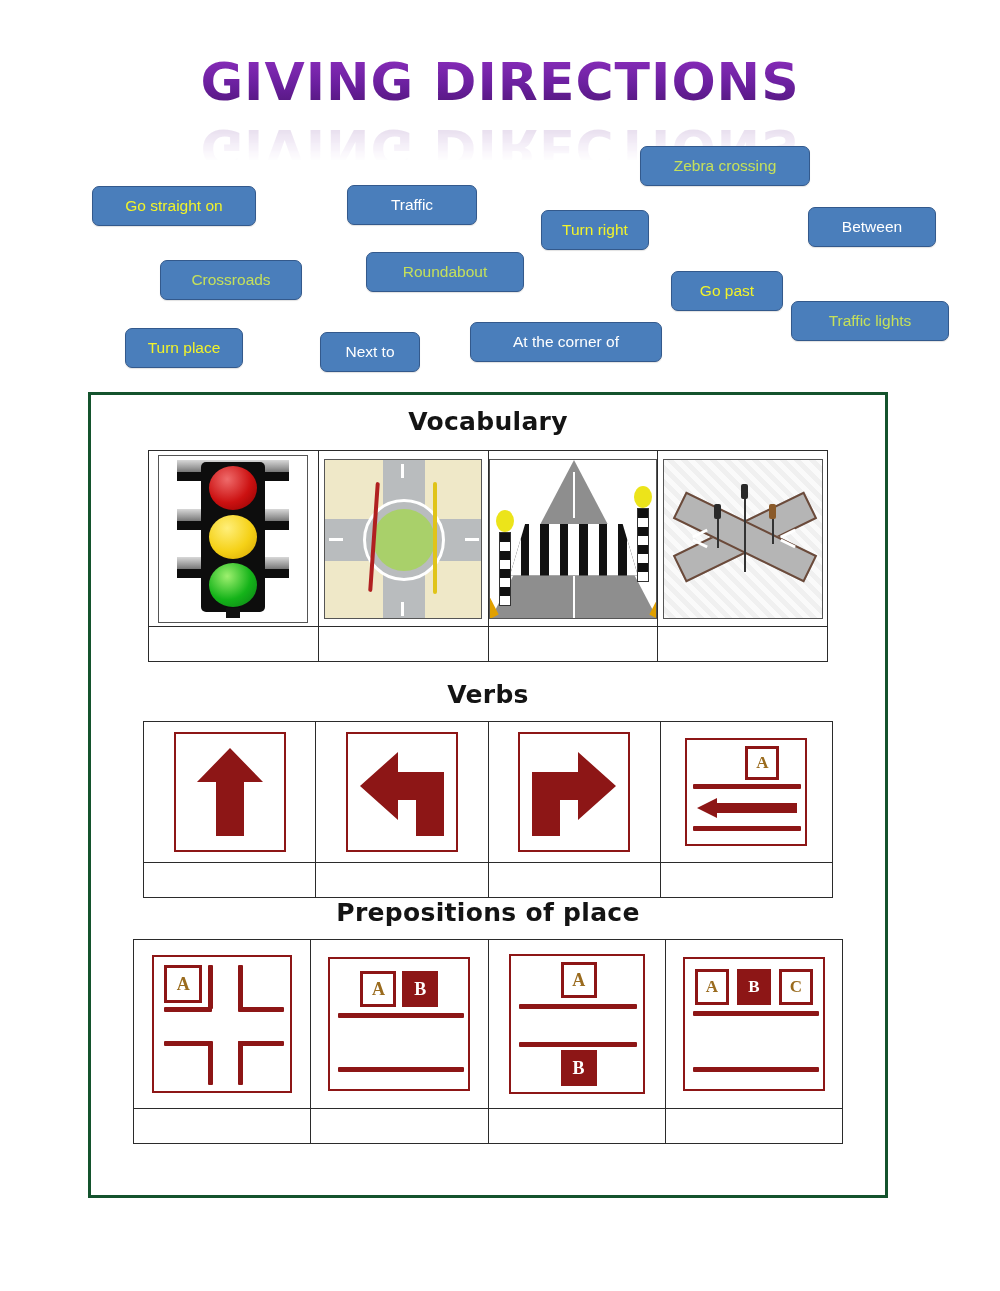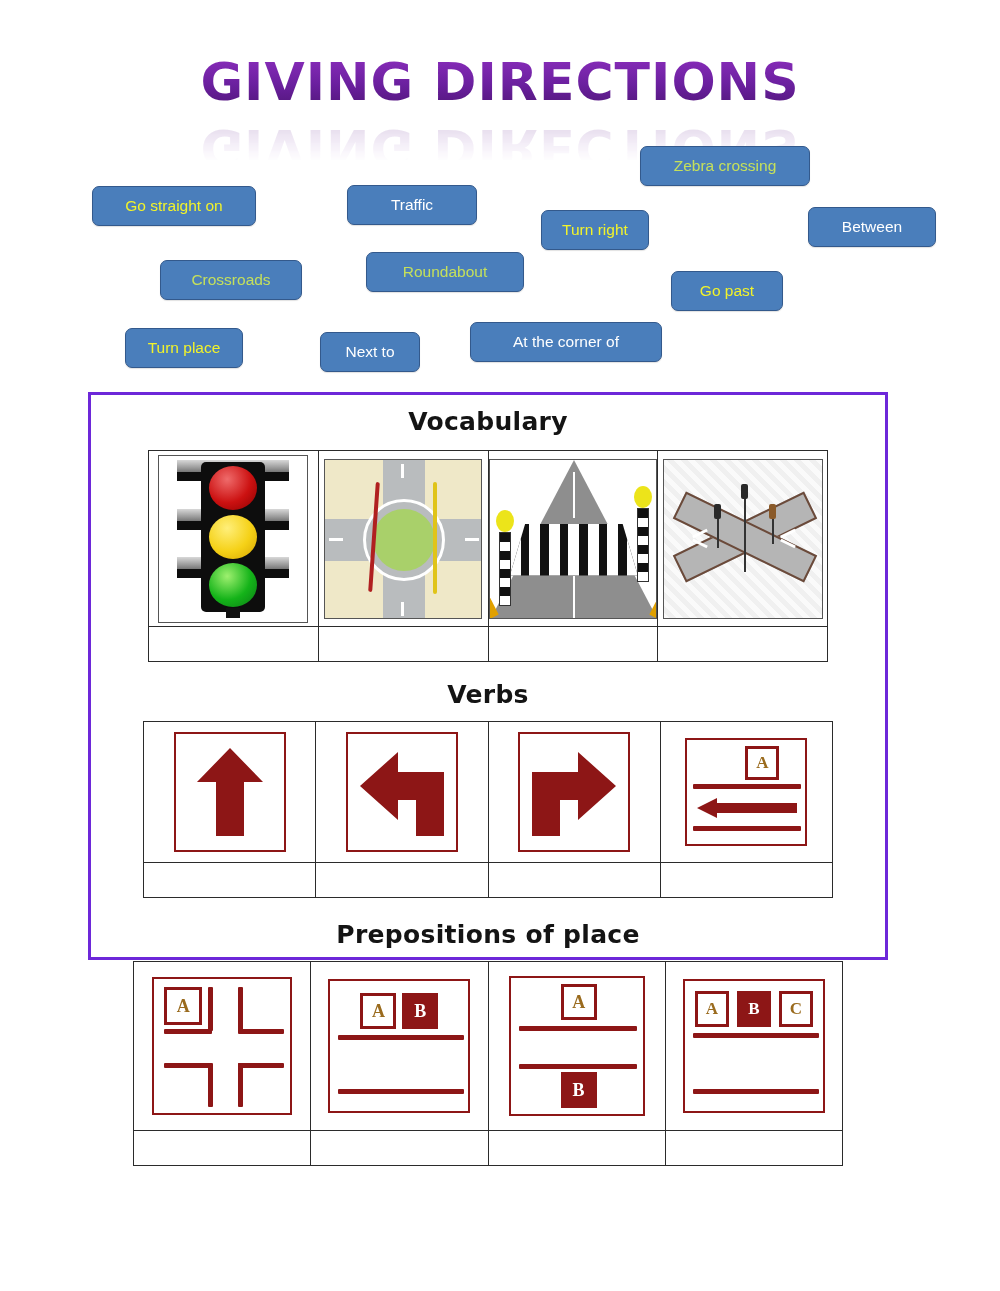--- a/index.html
+++ b/index.html
@@ -36,22 +36,22 @@
     font-size:15.5px;white-space:nowrap;
     box-shadow:0 1px 1px rgba(0,0,0,.12);
     padding:0 14px;height:40px;box-sizing:border-box;
   }
   .chip.yellow{color:#f2f32a;}
   .chip.green{color:#c5e05b;}
   .chip.white{color:#ffffff;}
 
   
   #worksheet{
-    position:absolute;left:88px;top:392px;width:800px;height:568px;
-    border:3px solid #6d28d9;background:#ffffff;box-sizing:border-box;
+    position:absolute;left:88px;top:392px;width:800px;height:806px;
+    border:3px solid #14532d;background:#ffffff;box-sizing:border-box;
   }
   .section{width:100%;}
   .section-heading{
     text-align:center;
     font-family:"DejaVu Sans",sans-serif;
     font-weight:bold;font-size:25px;color:#141414;
     letter-spacing:.3px;
   }
 
   table.ws{border-collapse:collapse;table-layout:fixed;}
@@ -158,20 +158,21 @@
 
 <div id="word-bank">
     <div class="chip yellow" style="left: 92px; top: 44px; width: 164px;">Go straight on</div>
     <div class="chip green" style="left: 640px; top: 4px; width: 170px;">Zebra crossing</div>
     <div class="chip white" style="left: 347px; top: 43px; width: 130px;">Traffic</div>
     <div class="chip yellow" style="left: 541px; top: 68px; width: 108px;">Turn right</div>
     <div class="chip white" style="left: 808px; top: 65px; width: 128px;">Between</div>
     <div class="chip green" style="left: 160px; top: 118px; width: 142px;">Crossroads</div>
     <div class="chip green" style="left: 366px; top: 110px; width: 158px;">Roundabout</div>
     <div class="chip yellow" style="left: 671px; top: 129px; width: 112px;">Go past</div>
+    <div class="chip green" style="left: 791px; top: 159px; width: 158px;">Traffic lights</div>
     <div class="chip yellow" style="left: 125px; top: 186px; width: 118px;">Turn place</div>
     <div class="chip white" style="left: 320px; top: 190px; width: 100px;">Next to</div>
     <div class="chip white" style="left: 470px; top: 180px; width: 192px;">At the corner of</div>
   </div>
 
 <div id="worksheet">
 
   <div class="section">
     <div class="section-heading" style="margin-top:12px;">Vocabulary</div>
     <table class="ws" style="width:680px;margin:14px auto 0;">
@@ -324,21 +325,21 @@
         <td class="answer"></td>
         <td class="answer"></td>
         <td class="answer"></td>
         <td class="answer"></td>
       </tr>
     </tbody>
       </table>
   </div>
 
   <div class="section">
-    <div class="section-heading" style="margin-top:22px;">Prepositions of place</div>
+    <div class="section-heading" style="">Prepositions of place</div>
     <table class="ws" style="width:710px;margin:12px auto 0;">
       <tbody>
           <tr>
         <td class="pic" style="height:168px;">
           <div class="cellbox">
             <div class="pbox" style="width:140px;height:138px;">
               <div class="bldg" style="left:10px;top:8px;width:38px;height:38px;font-size:18px;">A</div>
               <div class="road-line" style="left:10px;top:50px;width:48px;"></div>
               <div class="road-line vert" style="left:54px;top:8px;height:44px;"></div>
               <div class="road-line" style="left:84px;top:50px;width:46px;"></div>

